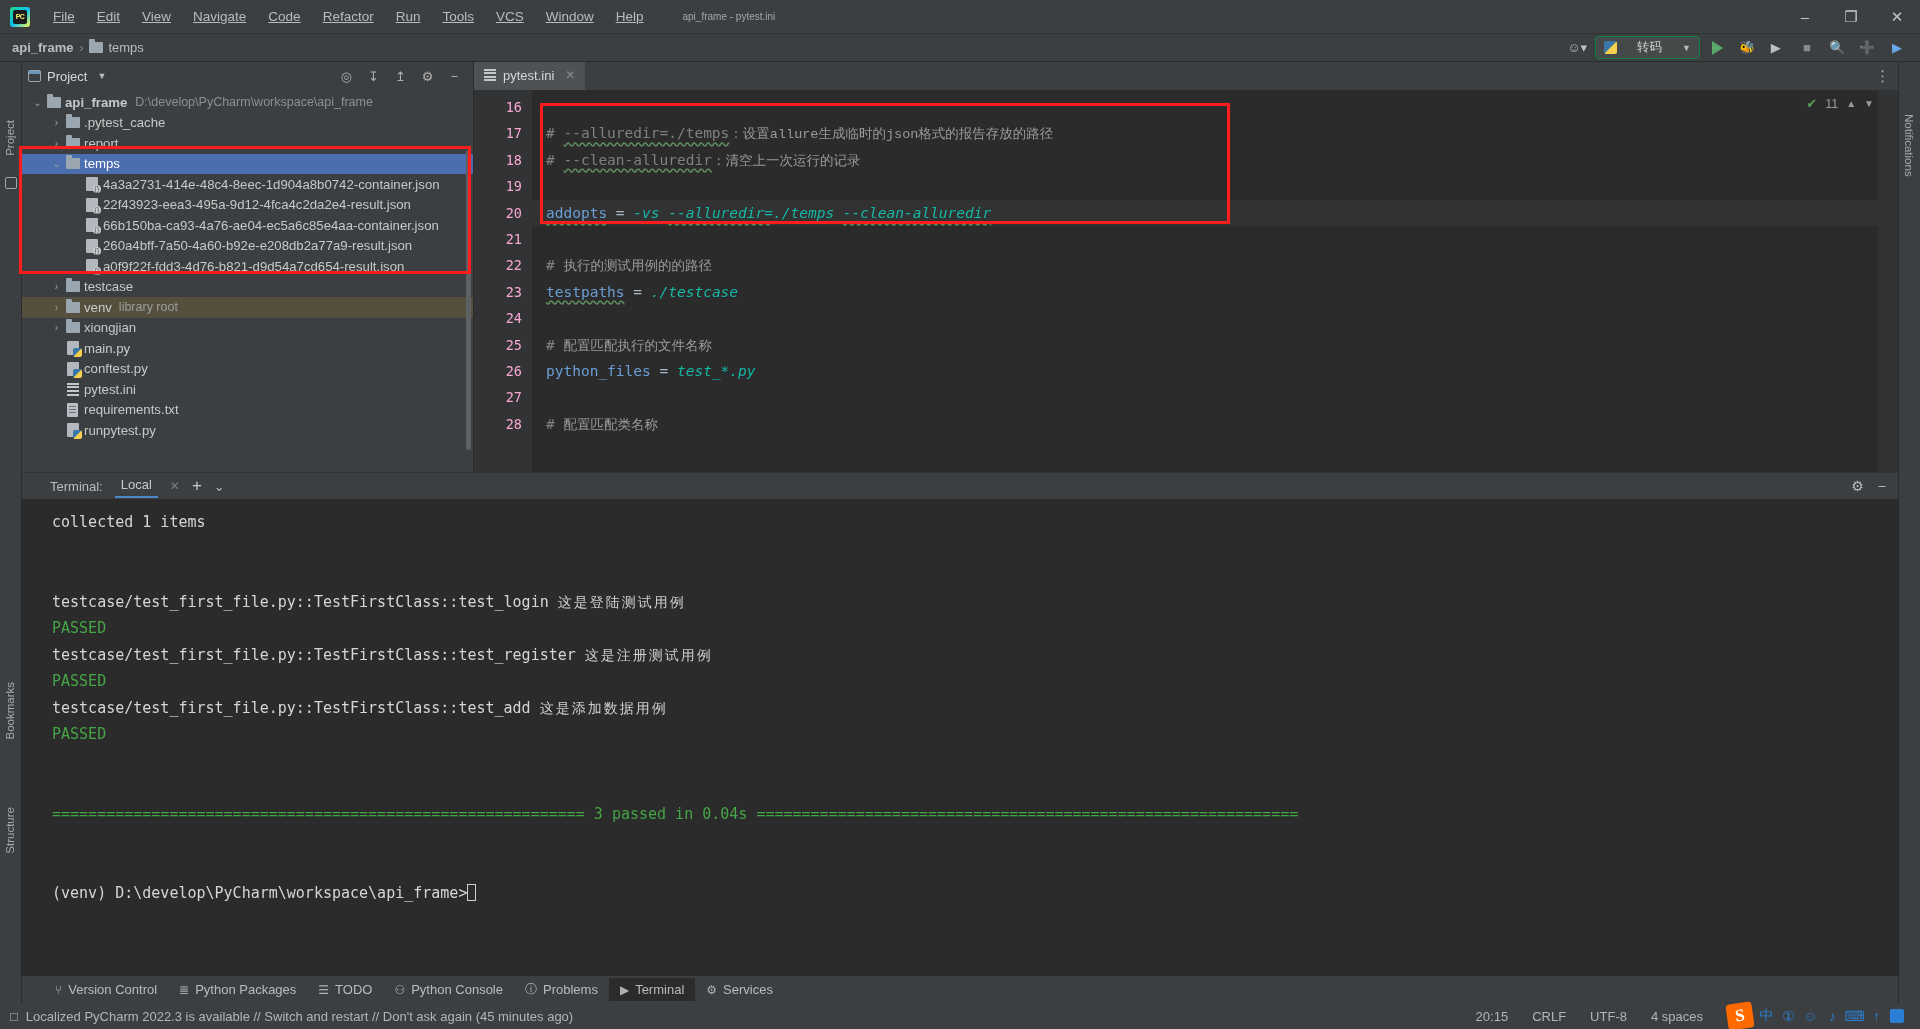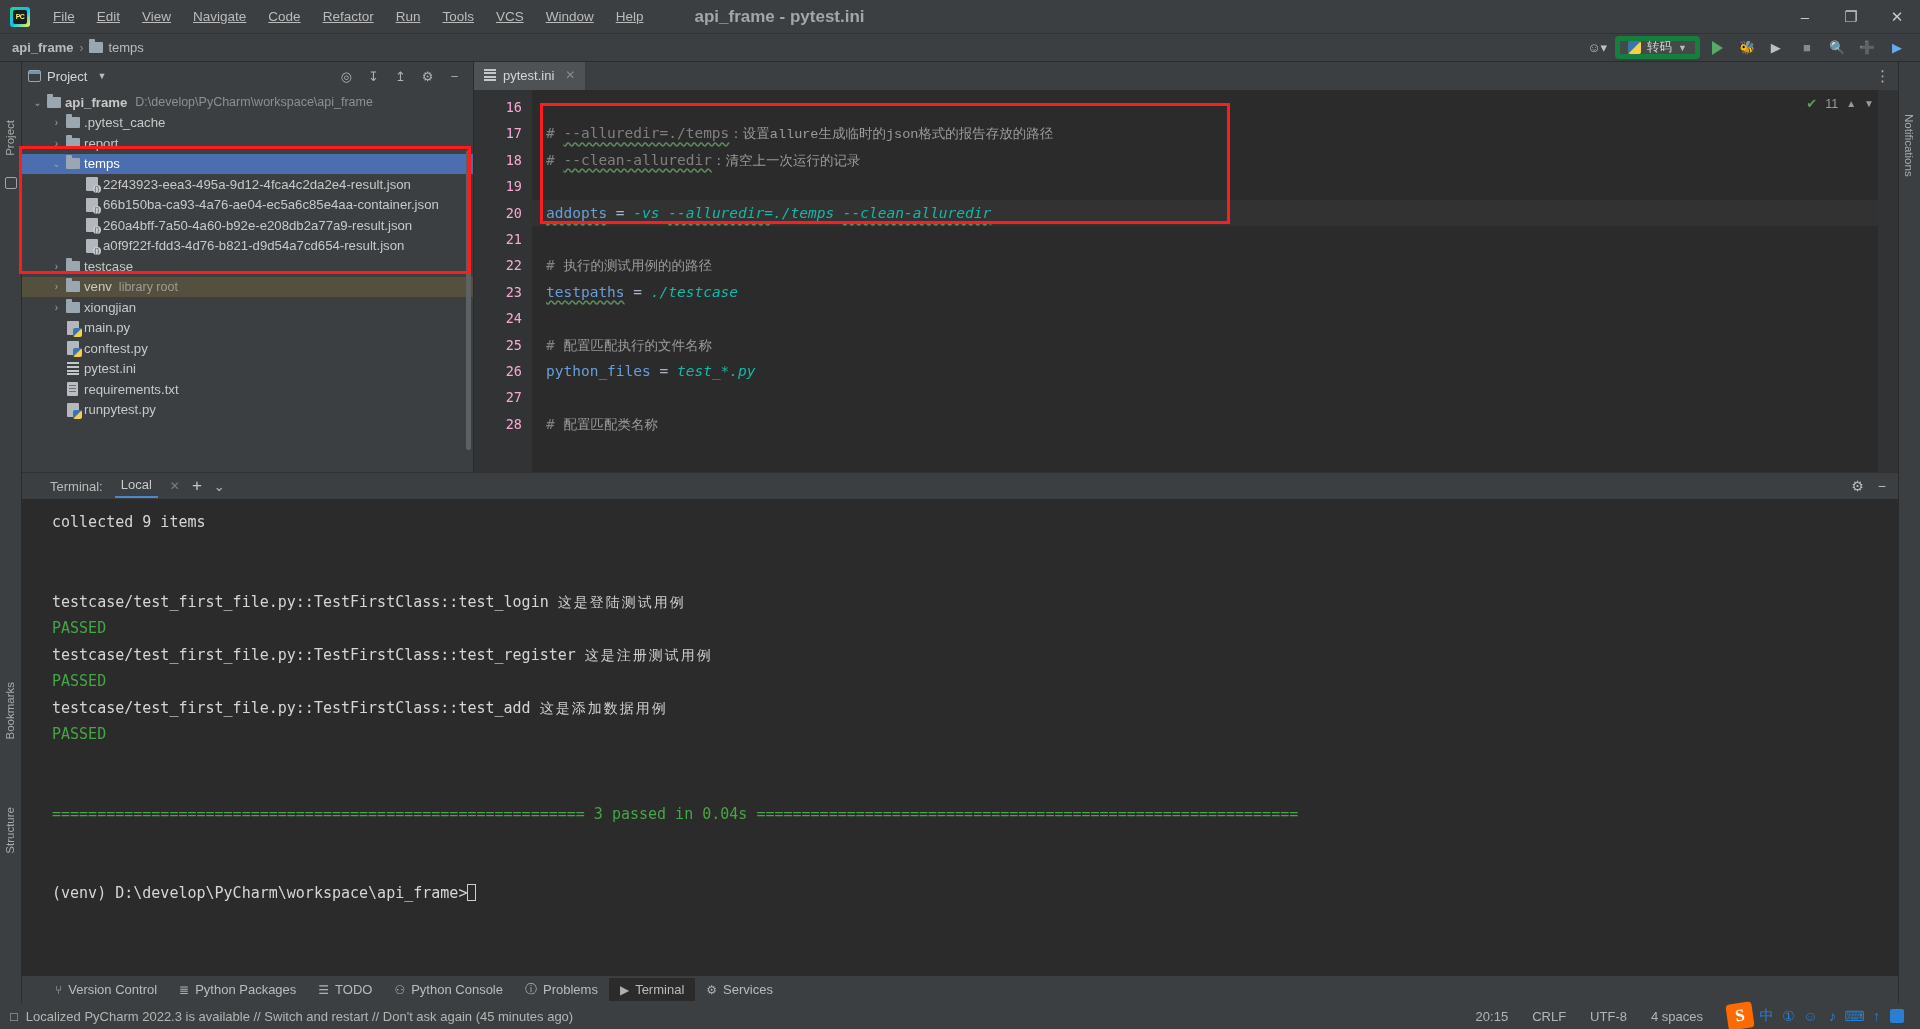--- a/index.html
+++ b/index.html
@@ -29,21 +29,21 @@
   }
   .pc-logo .pc-txt{
     position:absolute; inset:0; display:flex; align-items:center; justify-content:center;
     font-size:7px; color:#f5f56a; font-weight:bold; z-index:2; letter-spacing:-0.5px;
   }
   .menubar { display: flex; align-items: center; gap: 0px; }
   .menu-item {
     padding: 4px 11px; color: #bbbbbb; font-size: 13.5px; cursor: default; white-space: nowrap;
   }
   .menu-item u { text-decoration: underline; }
-  .win-title { margin-left: 40px; color: #a5a5a5; font-size: 17px; font-weight: bold; }
+  .win-title { margin-left: 28px; color: #a5a5a5; font-size: 10px; }
   .win-ctl { margin-left: auto; display: flex; height: 100%; }
   .win-btn {
     width: 46px; display: flex; align-items: center; justify-content: center;
     color: #c8c8c8; font-size: 15px;
   }
 
   
   .navbar {
     height: 28px; flex: 0 0 28px; background: #3c3f41; display: flex; align-items: center;
     padding-left: 12px; border-bottom: 1px solid #2b2b2b;
@@ -58,21 +58,21 @@
   .folder-ico::before{
     content:""; position:absolute; left:0; top:-3px; width:6px; height:3px;
     background:#9aa7b0; border-radius:1px 1px 0 0;
   }
   .nav-right { margin-left: auto; display: flex; align-items: center; gap: 4px; padding-right: 10px; }
   .nav-btn {
     display: flex; align-items: center; justify-content: center; min-width: 26px; height: 22px;
     color: #bfbfbf; font-size: 13px; border-radius: 3px; padding: 0 4px;
   }
   .runcfg {
-    display: flex; align-items: center; gap: 6px; background: #45494a; border: 5px solid #15803d;
+    display: flex; align-items: center; gap: 20px; background: #45494a; border: 1px solid #15803d;
     border-radius: 4px; height: 23px; padding: 0 8px; font-size: 12.5px; color: #d4d4d4;
   }
   .py-ico { width: 13px; height: 13px; border-radius: 2px;
             background: linear-gradient(135deg,#3b76a8 0%,#3b76a8 49%,#f5d04e 51%,#f5d04e 100%); }
   .tri-green { width:0; height:0; border-left: 11px solid #59a869; border-top: 7px solid transparent; border-bottom: 7px solid transparent; }
 
   
   .main { flex: 1 1 auto; display: flex; min-height: 0; }
   .left-rail, .right-rail {
     width: 22px; background: #3c3f41; flex: 0 0 22px; position: relative; border-right: 1px solid #2b2b2b;
@@ -304,20 +304,28 @@
                   <span class="f-ico"></span>
                 </span>
                 <span class="">temps</span>
               </div>
               <div class="row">
                 <span style="width:46px;flex:0 0 46px"></span>
                 <span class="arrow"></span>
                 <span class="ic">
                   <span class="json-ico"></span>
                 </span>
+                <span class="">4a3a2731-414e-48c4-8eec-1d904a8b0742-container.json</span>
+              </div>
+              <div class="row">
+                <span style="width:46px;flex:0 0 46px"></span>
+                <span class="arrow"></span>
+                <span class="ic">
+                  <span class="json-ico"></span>
+                </span>
                 <span class="">22f43923-eea3-495a-9d12-4fca4c2da2e4-result.json</span>
               </div>
               <div class="row">
                 <span style="width:46px;flex:0 0 46px"></span>
                 <span class="arrow"></span>
                 <span class="ic">
                   <span class="json-ico"></span>
                 </span>
                 <span class="">66b150ba-ca93-4a76-ae04-ec5a6c85e4aa-container.json</span>
               </div>
@@ -475,21 +483,21 @@
           <span class="term-tab">Local</span>
           <span class="tx">✕</span>
           <span style="font-size:17px;color:#c9c9c9">+</span>
           <span style="font-size:13px">⌄</span>
           <div class="term-head-right">
             <span style="font-size:14px">⚙</span>
             <span style="font-size:14px">−</span>
           </div>
         </div>
         <div class="term-body" id="term">
-            <div class="tline"><span class="">collected 9 items</span></div>
+            <div class="tline"><span class="">collected 1 items</span></div>
             <div class="tline">&nbsp;</div>
             <div class="tline">&nbsp;</div>
             <div class="tline"><span class="">testcase/test_first_file.py::TestFirstClass::test_login </span><span class="cn">这是登陆测试用例</span></div>
             <div class="tline"><span class="green">PASSED</span></div>
             <div class="tline"><span class="">testcase/test_first_file.py::TestFirstClass::test_register </span><span class="cn">这是注册测试用例</span></div>
             <div class="tline"><span class="green">PASSED</span></div>
             <div class="tline"><span class="">testcase/test_first_file.py::TestFirstClass::test_add </span><span class="cn">这是添加数据用例</span></div>
             <div class="tline"><span class="green">PASSED</span></div>
             <div class="tline">&nbsp;</div>
             <div class="tline">&nbsp;</div>

